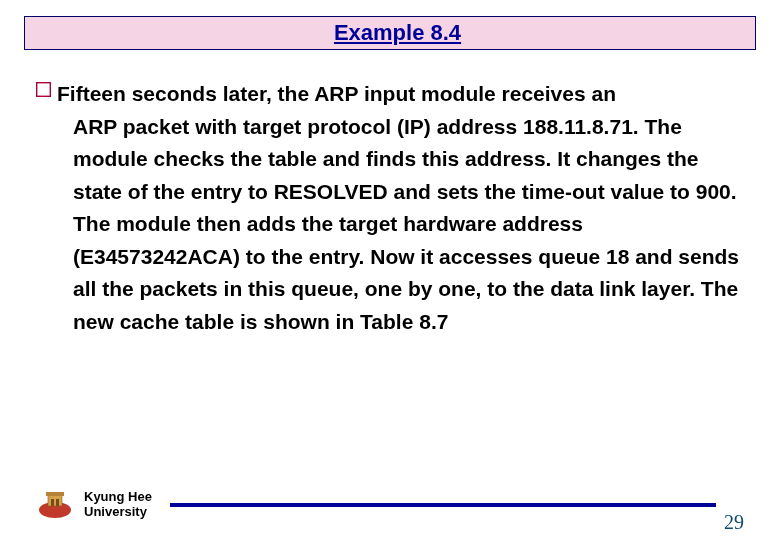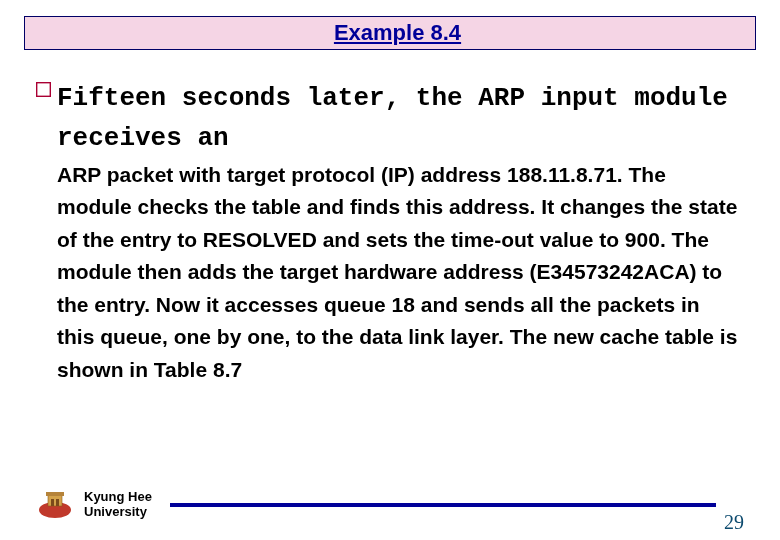--- a/index.html
+++ b/index.html
@@ -41,28 +41,27 @@
     align-items: flex-start;
   }
   .bullet-icon {
     width: 15px;
     height: 15px;
     margin-top: 4px;
     margin-right: 6px;
     flex-shrink: 0;
   }
   .body-text {
-    font-size: 26px;
+    font-size: 21px;
     font-weight: bold;
     color: #000000;
     line-height: 1.55;
-    font-family: Liberation Mono, monospace;
   }
   .continuation {
-    margin-left: 21px;
+    margin-left: 37px;
     font-size: 21px;
     font-weight: bold;
     color: #000000;
     line-height: 1.55;
   }
   .footer {
     position: absolute;
     bottom: 20px;
     left: 36px;
     right: 24px;

